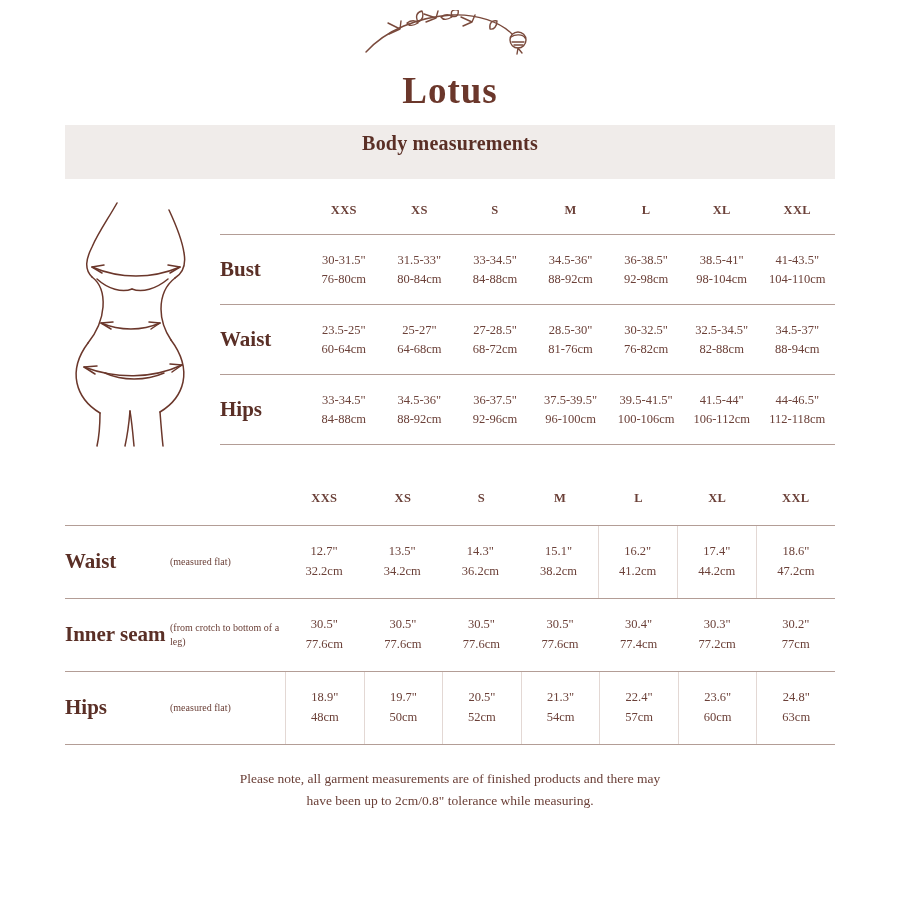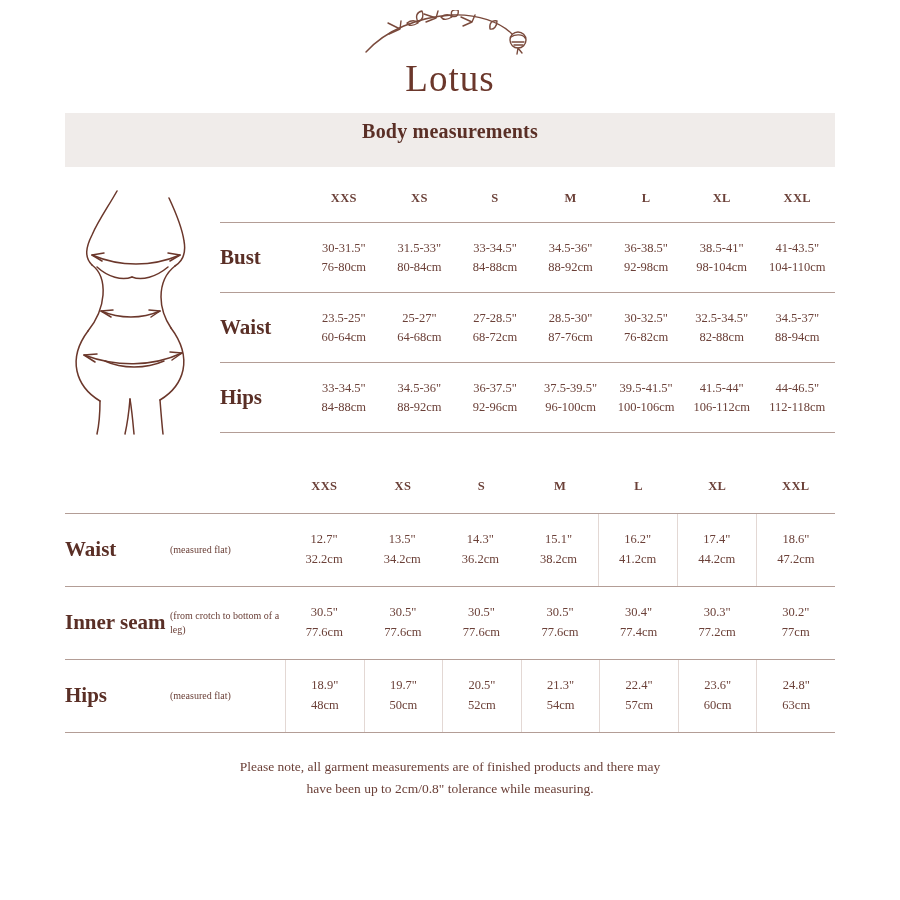--- a/index.html
+++ b/index.html
@@ -32,23 +32,23 @@
   .brand-ornament {
     display: block;
     margin: 0 auto;
     width: 180px;
     height: 46px;
   }
   .brand-name {
     font-size: 37px;
     letter-spacing: 1px;
     color: #6b372b;
-    margin-top: 4px;
+    margin-top: 16px;
     line-height: 1;
-    font-weight: 400;
+    font-weight: 700;
   }
 
   
   .band {
     background: #f0ecea;
     height: 54px;
     line-height: 36px;
     text-align: center;
     font-size: 20px;
     font-weight: bold;
@@ -307,21 +307,21 @@
         <div class="cell">
             <span>25-27"</span>
             <span>64-68cm</span>
           </div>
         <div class="cell">
             <span>27-28.5"</span>
             <span>68-72cm</span>
           </div>
         <div class="cell">
             <span>28.5-30"</span>
-            <span>87-76cm</span>
+            <span>81-76cm</span>
           </div>
         <div class="cell">
             <span>30-32.5"</span>
             <span>76-82cm</span>
           </div>
         <div class="cell">
             <span>32.5-34.5"</span>
             <span>82-88cm</span>
           </div>
         <div class="cell">

